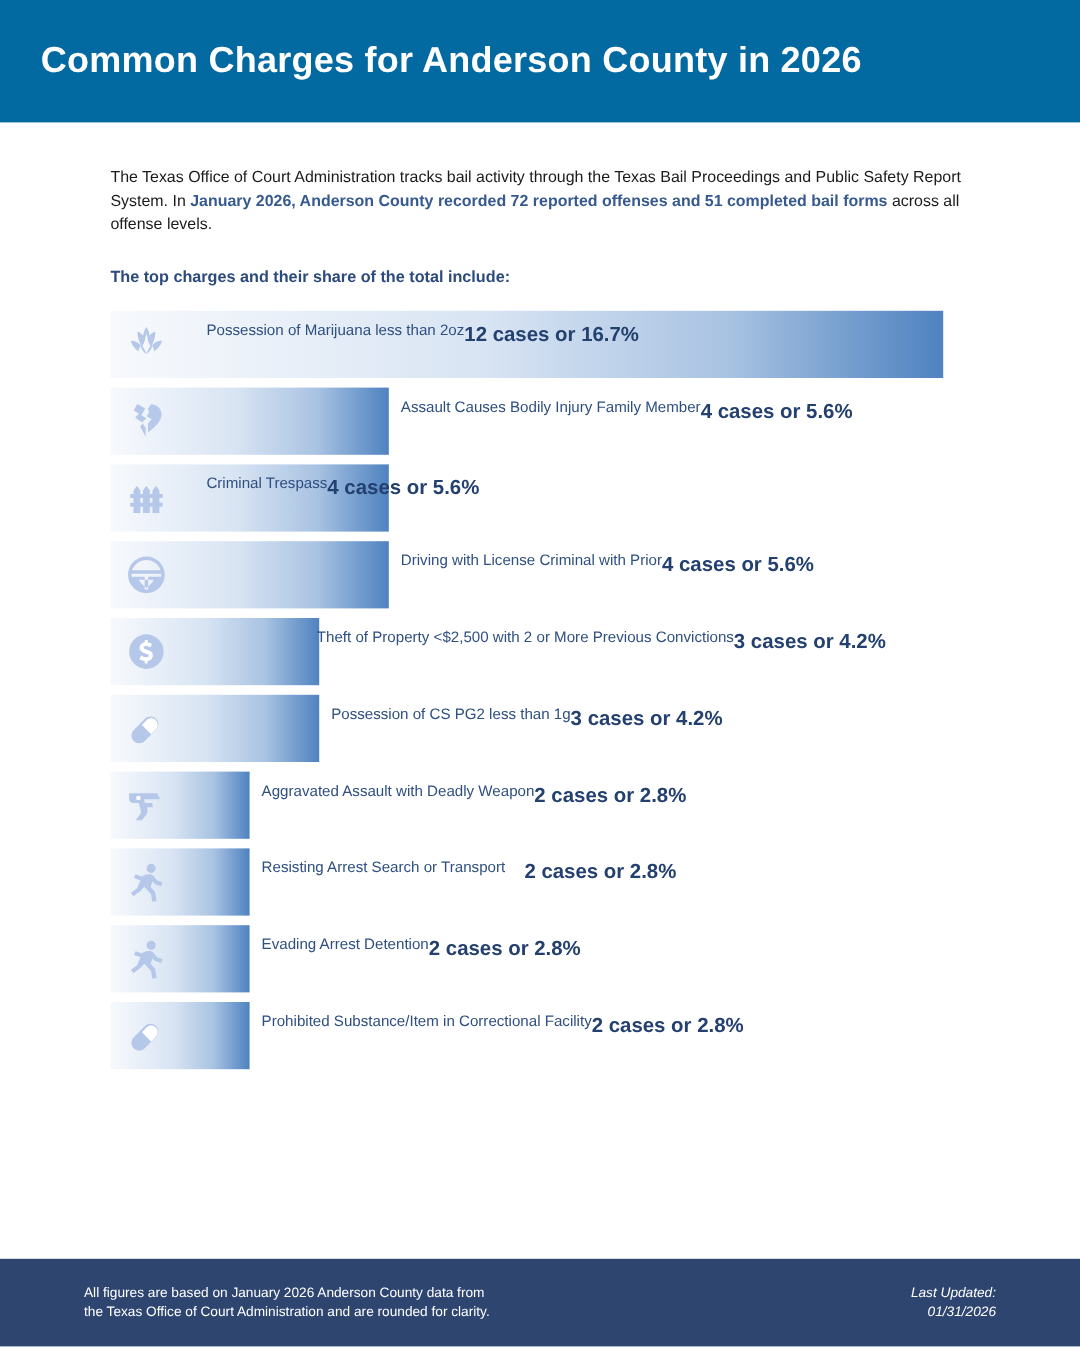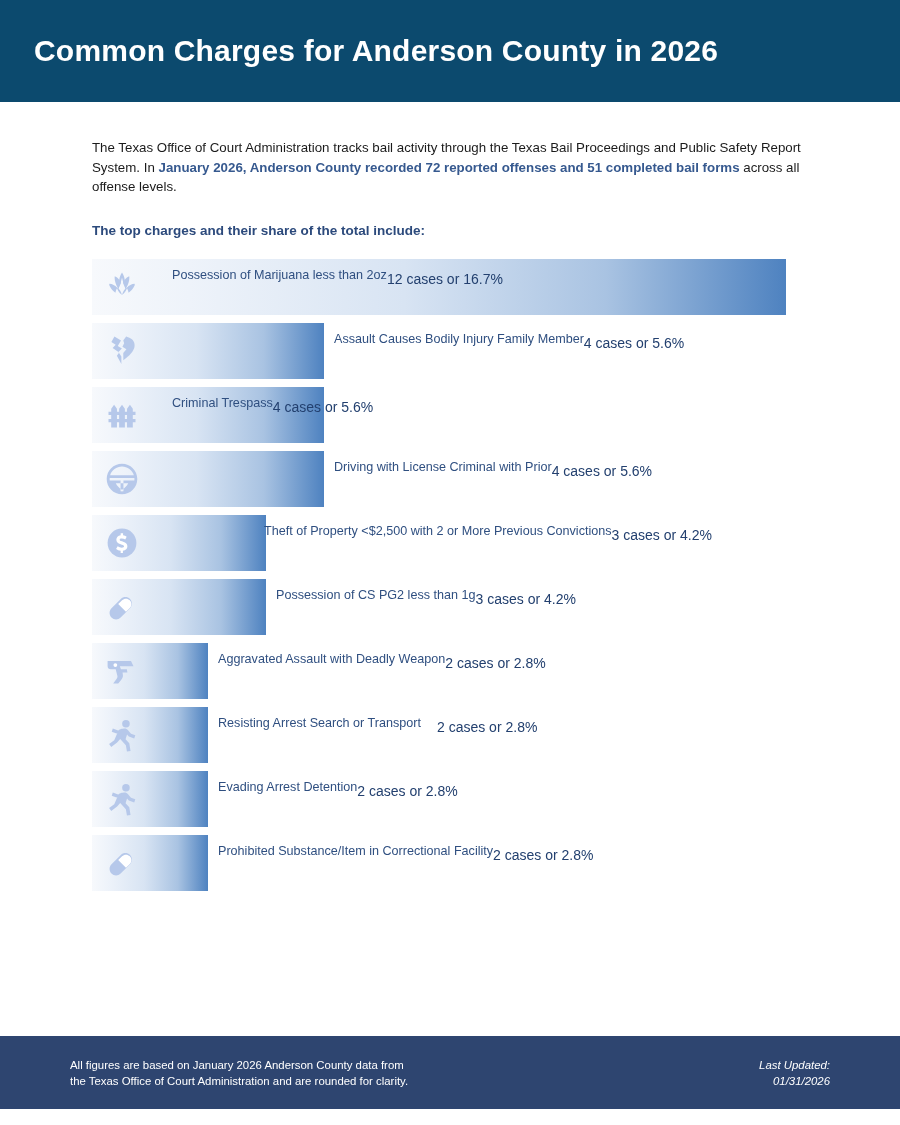--- a/index.html
+++ b/index.html
@@ -7,21 +7,21 @@
     width:900px;height:1125px;
     background:#ffffff;
     font-family:"Liberation Sans",sans-serif;
     -webkit-font-smoothing:antialiased;
     overflow:hidden;
   }
   .page{position:relative;width:900px;height:1125px;box-sizing:border-box;}
 
   
   .header{
-    height:102px;background:#0c4a6e;
+    height:102px;background:#0369a1;
     display:flex;align-items:center;padding:0 34px;box-sizing:border-box;
   }
   .header h1{
     margin:0;color:#ffffff;
     font-size:30px;font-weight:bold;letter-spacing:.2px;
   }
 
   
   .content{padding:0 92px;box-sizing:border-box;}
 
@@ -47,33 +47,33 @@
     position:absolute;left:12px;top:10px;width:36px;height:36px;
     color:#b6c8ea;
   }
   .icon svg{display:block;width:36px;height:36px;fill:currentColor;}
   .labels{
     position:absolute;top:8px;
     display:flex;justify-content:center;
     height:40px;white-space:nowrap;
   }
   .charge{font-size:12.6px;color:#2f4f80;line-height:17px;}
-  .value{font-size:14px;font-weight:normal;color:#23406f;line-height:18px;margin-top:3px;}
+  .value{font-size:17px;font-weight:bold;color:#23406f;line-height:18px;margin-top:3px;}
 
   
   .closing{
     margin:34px 0 0 0;
     font-size:11.8px;line-height:16.5px;color:#1b1b1b;
     max-width:740px;
   }
   .closing .hl{color:#36598f;}
 
   
   .footer{
-    position:absolute;left:0;bottom:16px;width:900px;height:73px;
+    position:absolute;left:0;bottom:3px;width:900px;height:73px;
     background:#2e4570;color:#ffffff;
     display:flex;align-items:center;justify-content:space-between;
     padding:0 70px;box-sizing:border-box;
   }
   .footer .src{font-size:11.4px;line-height:16px;}
   .footer .upd{font-size:11.4px;line-height:16px;font-style:italic;text-align:right;}
 </style>
 </head>
 <body>
 

